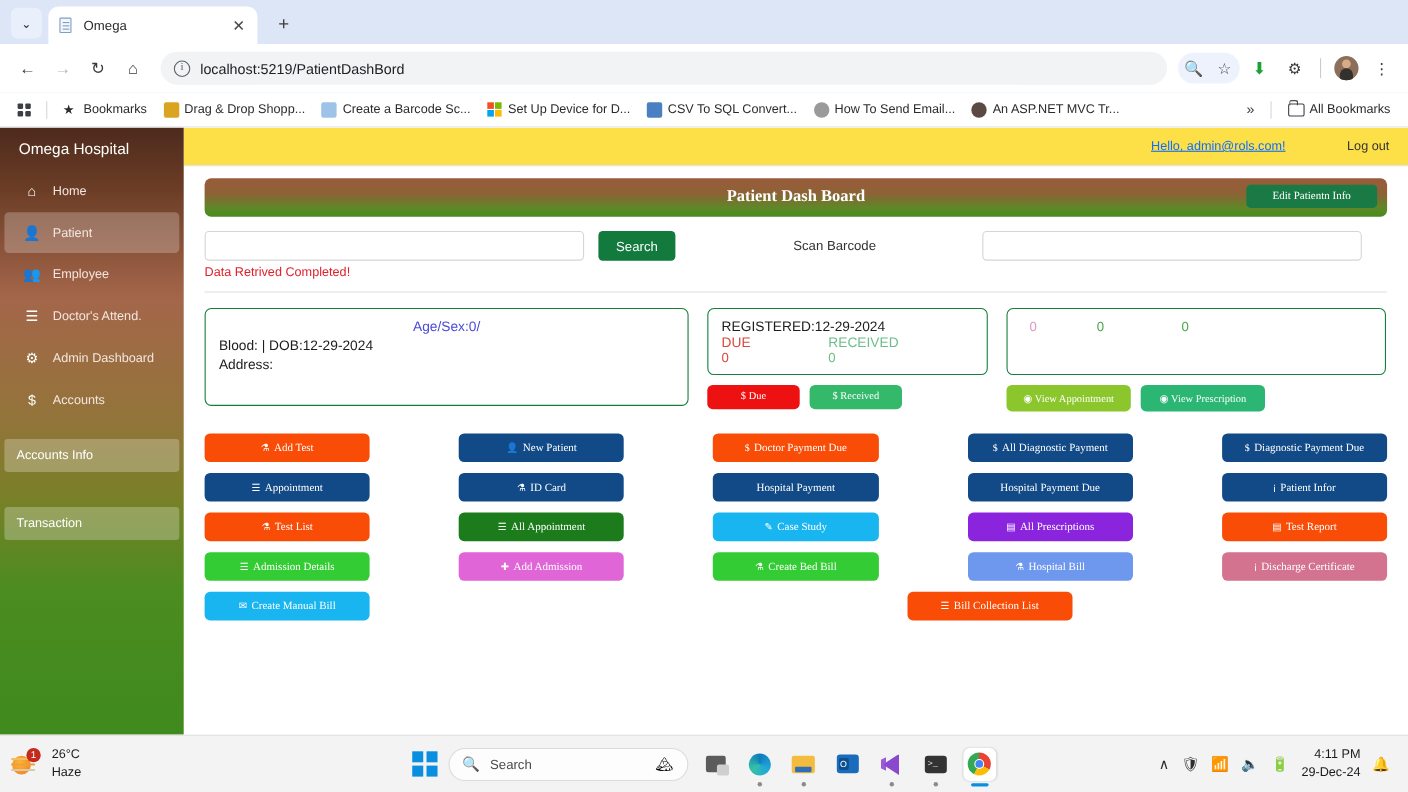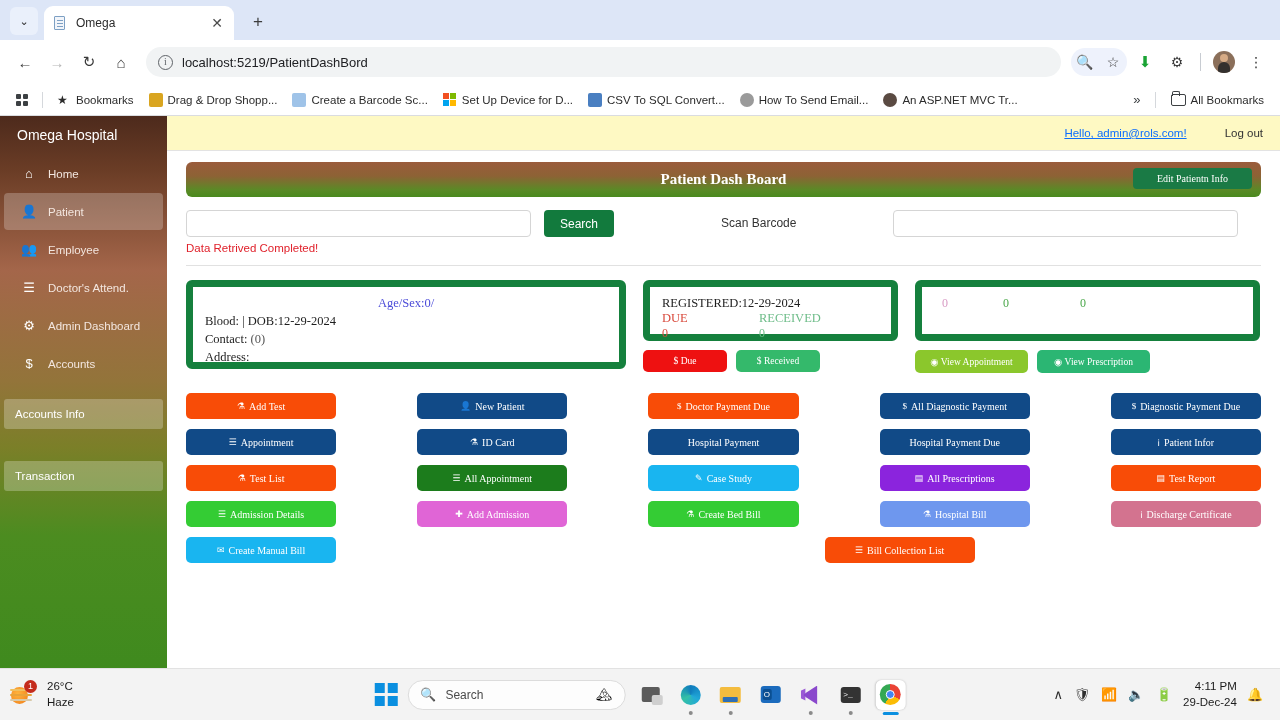--- a/index.html
+++ b/index.html
@@ -82,22 +82,22 @@
   .brand { height: 38px; display: flex; align-items: center; padding-left: 17px; font-size: 14px; color: #fff; }
   .side-item { height: 37px; display: flex; align-items: center; gap: 11px; padding-left: 17px; margin: 1px 4px;
                font-size: 11.5px; color: #f3e6df; border-radius: 4px; }
   .side-item.active { background: rgba(255,255,255,0.24); }
   .side-ic { width: 16px; display: flex; align-items: center; justify-content: center; font-size: 13px; color: #fff; }
   .side-block { margin: 6px 4px; padding: 9px 11px; border-radius: 3px; font-size: 11.5px;
                 background: rgba(255,255,255,0.26); color: #fff; }
   .side-gap { height: 10px; }
 
   .content { flex: 1; background: #ffffff; display: flex; flex-direction: column; overflow: hidden; }
-  .topbar { height: 35px; background: #fef9c3; border-bottom: 1px solid #e3e3e3;
-            display: flex; align-items: center; justify-content: flex-end; padding-right: 17px; gap: 8px; font-size: 11.5px; }
+  .topbar { height: 35px; background: #fde047; border-bottom: 1px solid #e3e3e3;
+            display: flex; align-items: center; justify-content: flex-end; padding-right: 17px; gap: 26px; font-size: 11.5px; }
   .topbar a { color: #0d6efd; text-decoration: underline; }
   .topbar a.plain { text-decoration: none; color: #333; padding-left: 30px; }
 
   .inner { padding: 11px 19px 0 19px; }
 
   .banner {
     height: 35px; border-radius: 6px; position: relative;
     background: linear-gradient(180deg, #9a5b3c 0%, #8d6235 40%, #5a8a26 80%, #4a8a1e 100%);
     display: flex; align-items: center; justify-content: center;
   }
@@ -111,21 +111,21 @@
   .search-input { width: 345px; height: 27px; border: 1px solid #d5d5d5; border-radius: 4px; background:#fff; }
   .search-btn { margin-left: 13px; background: #127a3d; color: #fff; border: none; border-radius: 4px;
                 font-size: 12px; padding: 6px 16px; height: 27px; }
   .scan-label { margin-left: 107px; font-size: 12px; color: #333; line-height: 27px; }
   .barcode-input { width: 345px; height: 27px; border: 1px solid #d5d5d5; border-radius: 4px; margin-left: 97px; background:#fff; }
   .notice { color: #e0212b; font-size: 11.5px; margin-top: 5px; }
 
   .divider { height: 1px; background: #e1e1e1; margin: 11px 0 0 0; }
 
   .cards { display: flex; gap: 17px; margin-top: 14px; align-items: flex-start; }
-  .card { border: 7px solid #15803d; border-radius: 6px; background: #fff; font-family: Liberation Serif, serif; }
+  .card { border: 1px solid #15803d; border-radius: 6px; background: #fff; font-family: Liberation Sans, sans-serif; }
   .card-a { width: 440px; height: 89px; padding: 9px 12px; }
   .card-b { width: 255px; height: 61px; padding: 9px 12px; }
   .card-c { width: 345px; height: 61px; padding: 9px 12px; }
   .age-sex { text-align: center; color: #4b4bd8; font-size: 12.5px; }
   .card-line { font-size: 12.5px; color: #1d1d1d; margin-top: 3px; }
   .card-line .muted { color: #555; }
   .reg-line { font-size: 12.5px; color: #1d1d1d; }
   .dr-row { display: flex; font-size: 12.5px; }
   .dr-row .due { color: #d94a3c; width: 97px; }
   .dr-row .rec { color: #6fbd8a; }
@@ -343,23 +343,20 @@
         </div>
         <div class="notice">Data Retrived Completed!</div>
 
         <div class="divider"></div>
 
         <div class="cards">
 
           <div class="card card-a">
             <div class="age-sex">Age/Sex:0/</div>
             <div class="card-line">Blood: | DOB:12-29-2024</div>
-            <div class="card-line">
-              <span>Contact: </span><span class="muted">(0)</span>
-            </div>
             <div class="card-line">Address:</div>
           </div>
 
           <div class="col-b">
             <div class="card card-b">
               <div class="reg-line">
                 <span>REGISTERED:</span><span>12-29-2024</span>
               </div>
               <div class="dr-row">
                 <span class="due">DUE</span>

